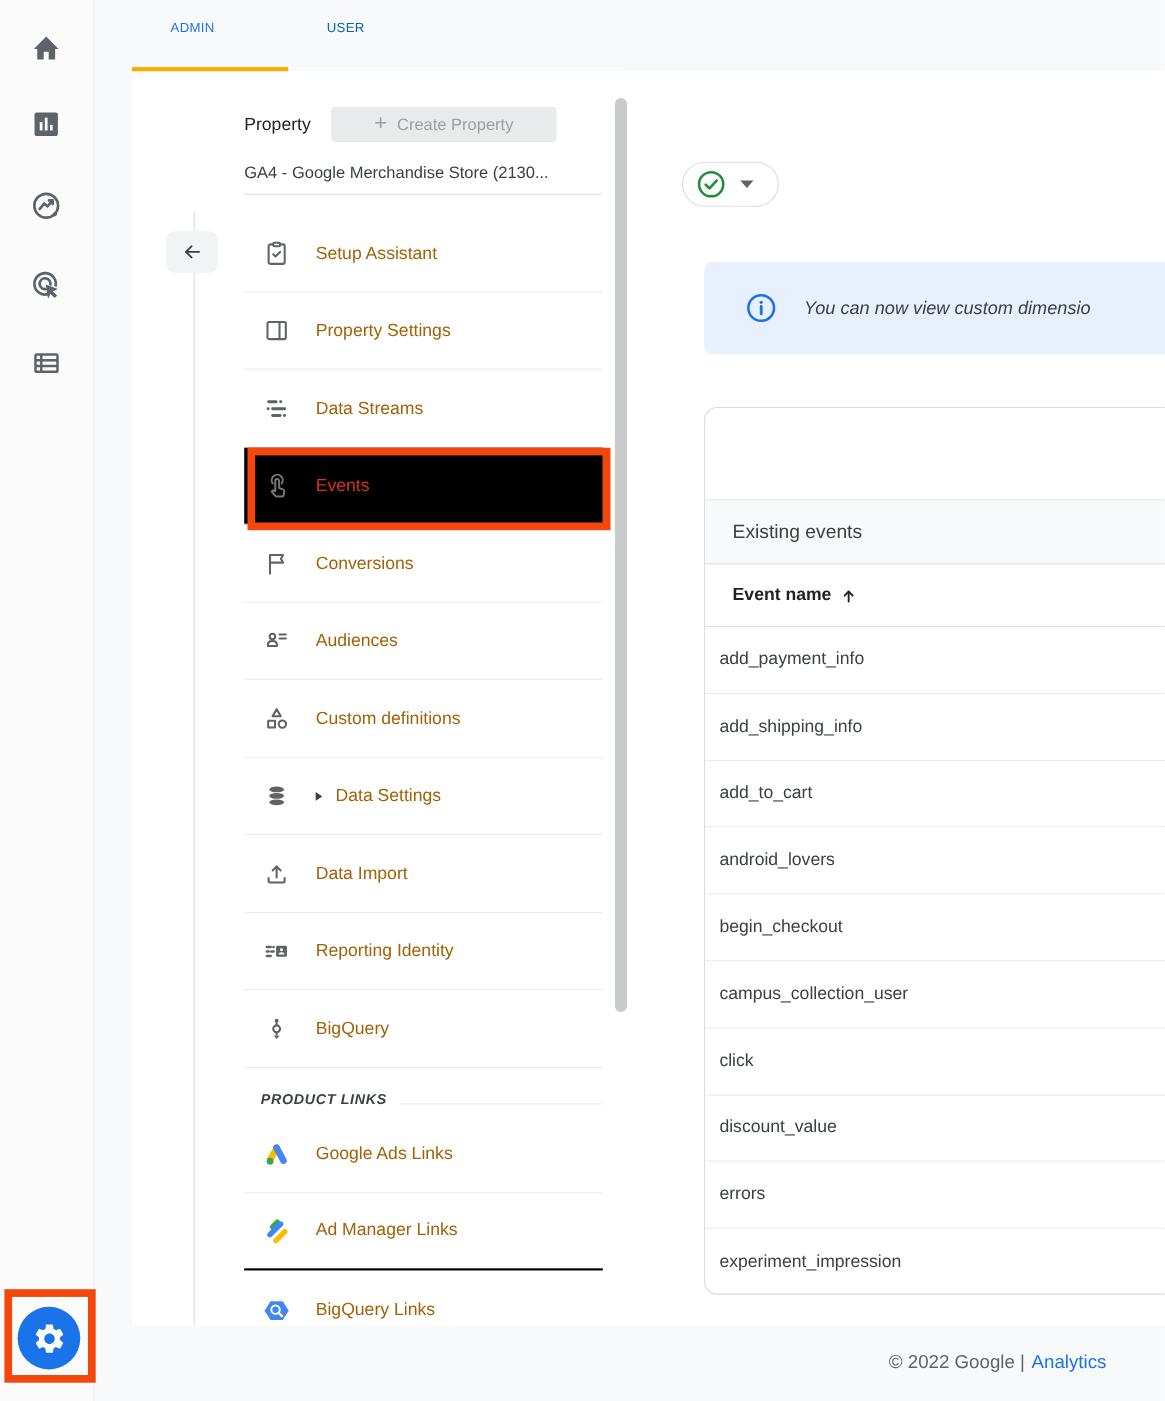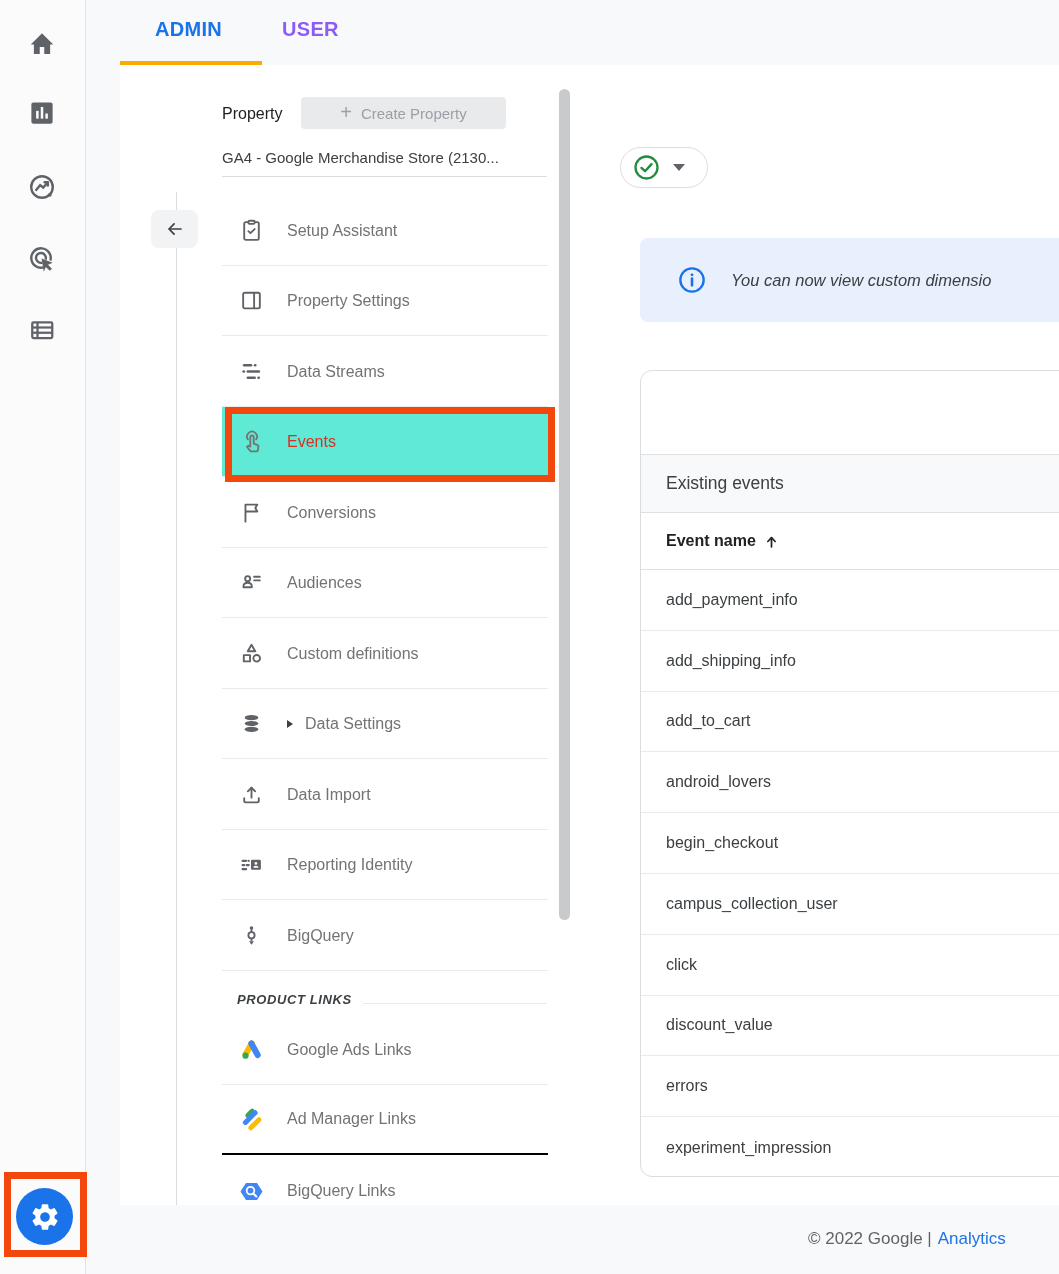--- a/index.html
+++ b/index.html
@@ -9,46 +9,46 @@
   
   .sidebar{position:absolute;left:0;top:0;width:85px;height:1274px;background:#fbfbfc;border-right:1px solid #e2e4e7;}
   .side-icon{position:absolute;left:25px;width:34px;height:34px;display:flex;align-items:center;justify-content:center;cursor:pointer;}
   .gear-btn{position:absolute;left:16px;top:1188px;width:57px;height:57px;border-radius:50%;background:#1a73e8;display:flex;align-items:center;justify-content:center;cursor:pointer;}
 
   
   .annot{position:absolute;border:7px solid #f4470c;box-sizing:border-box;z-index:60;pointer-events:none;}
 
   
   .topbar{position:absolute;left:86px;top:0;width:973px;height:65px;background:#f8f9fa;}
-  .tab{position:absolute;top:18px;font-size:20px;font-weight:700;letter-spacing:.3px;cursor:pointer;}
+  .tab{position:absolute;top:18px;font-size:12px;font-weight:400;letter-spacing:.3px;cursor:pointer;}
   .tab.admin{left:69px;color:#1a73e8;}
-  .tab.user{left:196px;color:#8b5cf6;}
+  .tab.user{left:211px;color:#0369a1;}
   .tab-underline{position:absolute;left:34px;top:61px;width:142px;height:4px;background:#f9ab00;}
 
   
   .gutter{position:absolute;left:86px;top:65px;width:34px;height:1140px;background:#f8f9fa;}
 
   
   .prop-panel{position:absolute;left:120px;top:65px;width:450px;height:1140px;background:#fff;overflow:hidden;}
   .prop-label{position:absolute;left:102px;top:40px;font-size:16px;color:#202124;}
   .create-btn{position:absolute;left:181px;top:32px;width:205px;height:32px;background:#e9eaec;border-radius:4px;
               display:flex;align-items:center;justify-content:center;gap:9px;color:#9aa0a6;font-size:15px;font-weight:500;cursor:default;}
   .plus-glyph{font-size:20px;font-weight:400;line-height:1;margin-top:-2px;}
   .prop-name{position:absolute;left:102px;top:84px;font-size:15px;color:#3c4043;white-space:nowrap;}
   .prop-div{position:absolute;left:102px;top:111px;width:325px;height:1px;background:#dadce0;}
   .vline{position:absolute;left:56px;top:127px;width:1px;height:1013px;background:#dadce0;}
   .back-btn{position:absolute;left:31px;top:145px;width:47px;height:38px;background:#f1f3f4;border-radius:8px;
             display:flex;align-items:center;justify-content:center;cursor:pointer;z-index:3;}
   .scroll-thumb{position:absolute;left:439px;top:24px;width:11px;height:831px;background:#c8cacc;border-radius:6px;}
 
   .menu-item{position:absolute;left:102px;width:326px;height:70px;display:flex;align-items:center;
              border-bottom:1px solid #e8eaed;box-sizing:border-box;cursor:pointer;background:#fff;}
-  .menu-item.selected{background:#5eead4;align-items:center;}
+  .menu-item.selected{background:#000000;align-items:center;}
   .mi-icon{width:27px;height:27px;margin-left:16px;display:flex;align-items:center;justify-content:center;flex:none;}
-  .mi-label{margin-left:22px;font-size:16px;color:#737373;white-space:nowrap;}
+  .mi-label{margin-left:22px;font-size:16px;color:#a16207;white-space:nowrap;}
   .menu-item.selected .mi-label{color:#d93025;}
   .expander{width:0;height:0;border-left:6px solid #3c4043;border-top:4.5px solid transparent;border-bottom:4.5px solid transparent;margin-left:22px;flex:none;}
   .menu-item .expander + .mi-label{margin-left:12px;}
 
   .section-hdr{position:absolute;left:117px;top:927px;font-size:13px;font-weight:700;letter-spacing:.6px;color:#3c4043;font-style:italic;}
   .section-rule{position:absolute;left:243px;top:938px;width:184px;height:1px;background:#e8eaed;}
 
   
   .status-pill{position:absolute;left:620px;top:147px;width:88px;height:41px;border:1px solid #dadce0;border-radius:21px;
                background:#fff;display:flex;align-items:center;cursor:pointer;box-sizing:border-box;}
@@ -60,21 +60,21 @@
 
   .card{position:absolute;left:640px;top:370px;width:480px;height:807px;background:#fff;border:1px solid #dadce0;
         border-radius:12px;box-sizing:border-box;overflow:hidden;}
   .card-top{height:84px;border-bottom:1px solid #e0e0e0;box-sizing:border-box;}
   .card-section{height:58px;background:#f8f9fa;border-bottom:1px solid #e0e0e0;display:flex;align-items:center;box-sizing:border-box;}
   .card-section span{margin-left:25px;font-size:17.5px;color:#3c4043;}
   .card-colhead{height:57px;border-bottom:1px solid #e0e0e0;display:flex;align-items:center;box-sizing:border-box;}
   .card-colhead .col-label{margin-left:25px;font-size:16px;font-weight:700;color:#202124;}
   .card-colhead svg{margin-left:8px;}
   .trow{height:60.8px;border-bottom:1px solid #e8eaed;display:flex;align-items:center;box-sizing:border-box;cursor:pointer;}
-  .trow span{margin-left:25px;font-size:16px;color:#3c4043;}
+  .trow span{margin-left:13px;font-size:16px;color:#3c4043;}
 
   
   .footer{position:absolute;left:86px;top:1205px;width:973px;height:69px;background:#f8f9fa;}
   .footer-text{position:absolute;left:722px;top:24px;font-size:17px;color:#5f6368;white-space:nowrap;}
   .footer-text a{color:#1a73e8;text-decoration:none;margin-left:6px;cursor:pointer;}
 </style>
 </head>
 <body>
 
 <div id="page">

